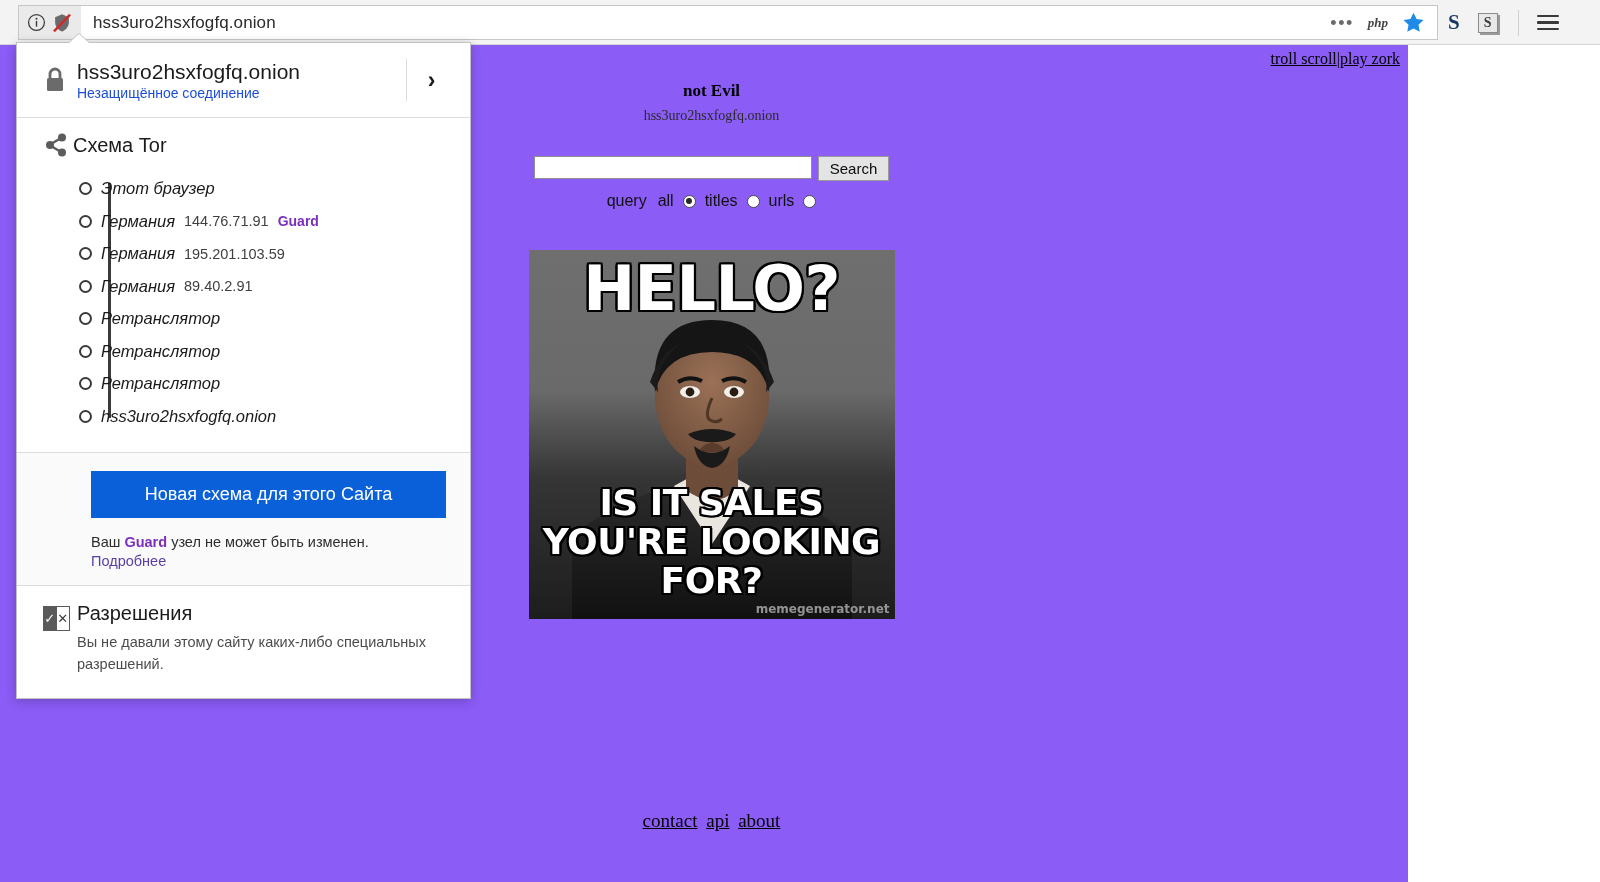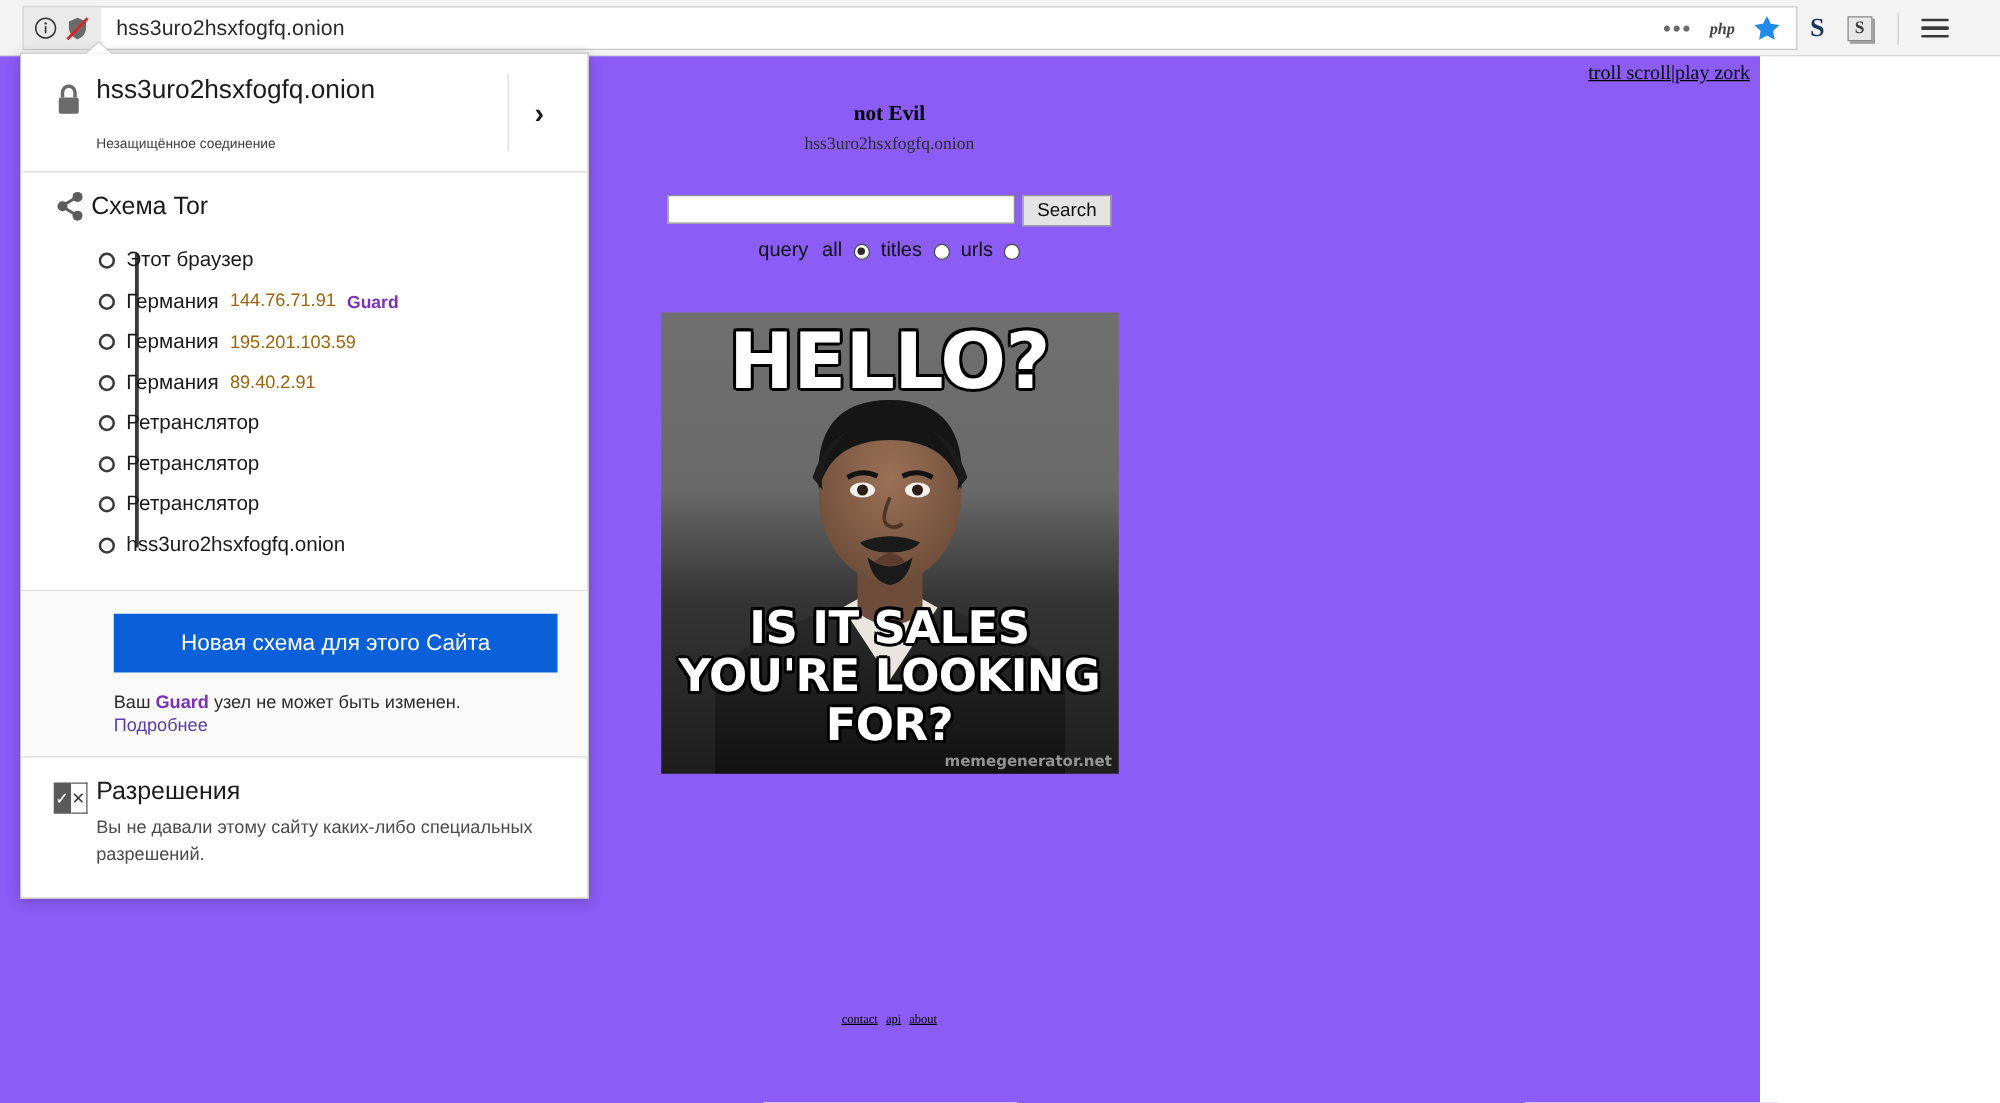--- a/index.html
+++ b/index.html
@@ -79,21 +79,21 @@
   }
   .sec-site {
     display: flex; padding: 16px 14px 16px 14px;
     border-bottom: 1px solid #dcdcdc;
     position: relative;
   }
   .sec-site-icon { width: 46px; flex: 0 0 46px; padding-top: 7px; padding-left: 12px;}
   .lock-glyph { width: 24px; height: 28px; }
   .sec-site-body { flex: 1; padding-right: 8px;}
   .site-host { font-size: 21px; color: #1b1b1b; line-height: 1.25; }
-  .site-insecure { font-size: 11px; color: #404040; margin-top: 24px; }
+  .site-insecure { font-size: 14px; color: #1d4ed8; margin-top: 0; }
   .site-mixed-row { display: flex; margin-top: 10px; gap: 10px; }
   .warn-tri { width: 19px; flex: 0 0 19px; padding-top: 4px;}
   .site-mixed { font-size: 14.5px; color: #4c4c4c; line-height: 1.45; }
   .sec-chevron {
     width: 50px; flex: 0 0 50px;
     border-left: 1px solid #dcdcdc;
     display:flex; align-items:center; justify-content:center;
     font-size: 23px; font-weight: bold; color:#1c1c1c;
   }
 
@@ -104,22 +104,22 @@
   .circuit { margin: 14px 0 6px 0; padding-left: 70px; position: relative; }
   .circuit-line {
     position: absolute; left: 77px; top: 11px; bottom: 14px; width: 2.5px; background: #3a3a3a;
   }
   .node { display:flex; align-items:center; height: 32.5px; position: relative; }
   .node-dot {
     position:absolute; left: -22px; width: 13px; height: 13px;
     border: 2.5px solid #3a3a3a; border-radius: 50%; background:#fff;
     z-index: 2;
   }
-  .node-label { font-size: 16.5px; color: #1b1b1b; }
-  .node-ip { font-size: 14.5px; color: #a16207; margin-left: 9px; }
+  .node-label { font-size: 16.5px; color: #1b1b1b; font-style: italic; }
+  .node-ip { font-size: 14.5px; color: #404040; margin-left: 9px; }
   .node-guard { font-size: 14px; font-weight: bold; color: #7b2fbe; margin-left: 9px;}
 
   .sec-newcircuit { padding: 18px 14px 16px 14px; background:#fafafa; border-bottom: 1px solid #dcdcdc;}
   .btn-newcircuit {
     display:block; width: 355px; margin-left: 60px;
     background: #0a60d8; color:#ffffff; border: none;
     font-size: 18px; padding: 13px 0; cursor: pointer;
     font-family:"Liberation Sans", sans-serif;
   }
   .guard-note { margin: 16px 0 0 60px; font-size: 14.5px; color:#2d2d2d; }
@@ -200,21 +200,21 @@
   .meme-top { top: 8px; font-size: 62px; line-height: 1.0; }
   .meme-bot { bottom: 18px; font-size: 36px; line-height: 1.08; }
   .meme-wm {
     position:absolute; right: 5px; bottom: 3px;
     font-size: 12px; color: rgba(190,190,190,.75); font-weight:bold;
     font-family:"DejaVu Sans", sans-serif;
   }
 
   .footerlinks {
     position:absolute; top: 765px; left:0; width: 1423px; text-align:center;
-    font-size: 10px; font-family:"Liberation Serif", serif;
+    font-size: 19px; font-family:"Liberation Serif", serif;
   }
   .footerlinks a { color:#000; text-decoration: underline; margin: 0 2px;}
 </style>
 </head>
 <body>
 
 <div id="root">
 
   <div class="chrome">
     <div class="urlbar">

